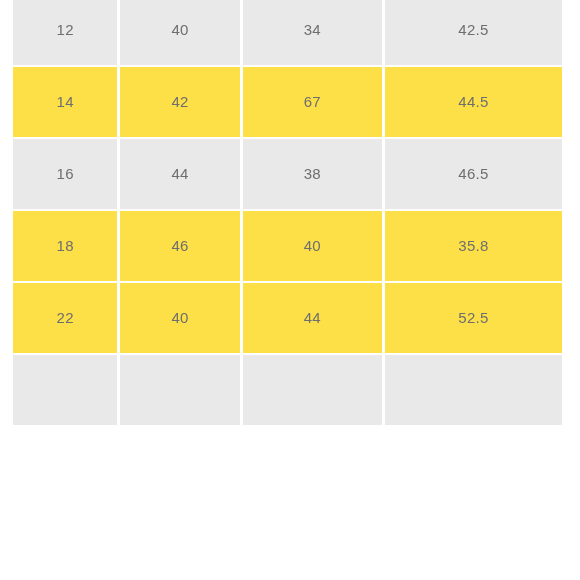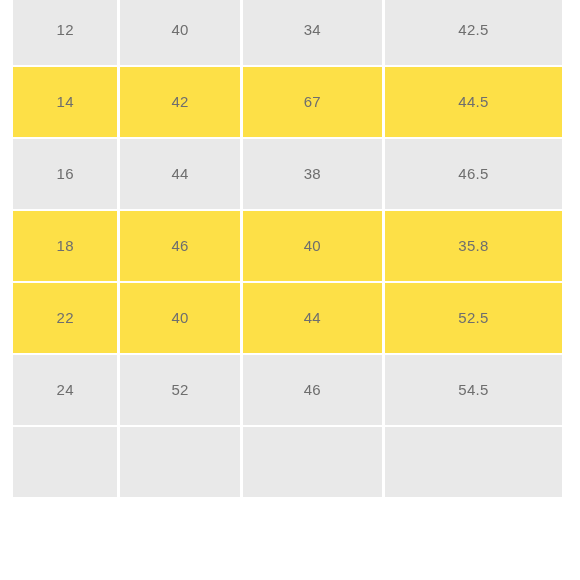--- a/index.html
+++ b/index.html
@@ -139,34 +139,20 @@
           </td>
           <td class="col-2">
             <span class="cell-text">44</span>
           </td>
           <td class="col-3">
             <span class="cell-text">52.5</span>
           </td>
         </tr>
         <tr class="row-dark">
           <td class="col-0">
-            <span class="cell-text">24</span>
-          </td>
-          <td class="col-1">
-            <span class="cell-text">52</span>
-          </td>
-          <td class="col-2">
-            <span class="cell-text">46</span>
-          </td>
-          <td class="col-3">
-            <span class="cell-text">54.5</span>
-          </td>
-        </tr>
-        <tr class="row-dark">
-          <td class="col-0">
             <span class="cell-text"></span>
           </td>
           <td class="col-1">
             <span class="cell-text"></span>
           </td>
           <td class="col-2">
             <span class="cell-text"></span>
           </td>
           <td class="col-3">
             <span class="cell-text"></span>

